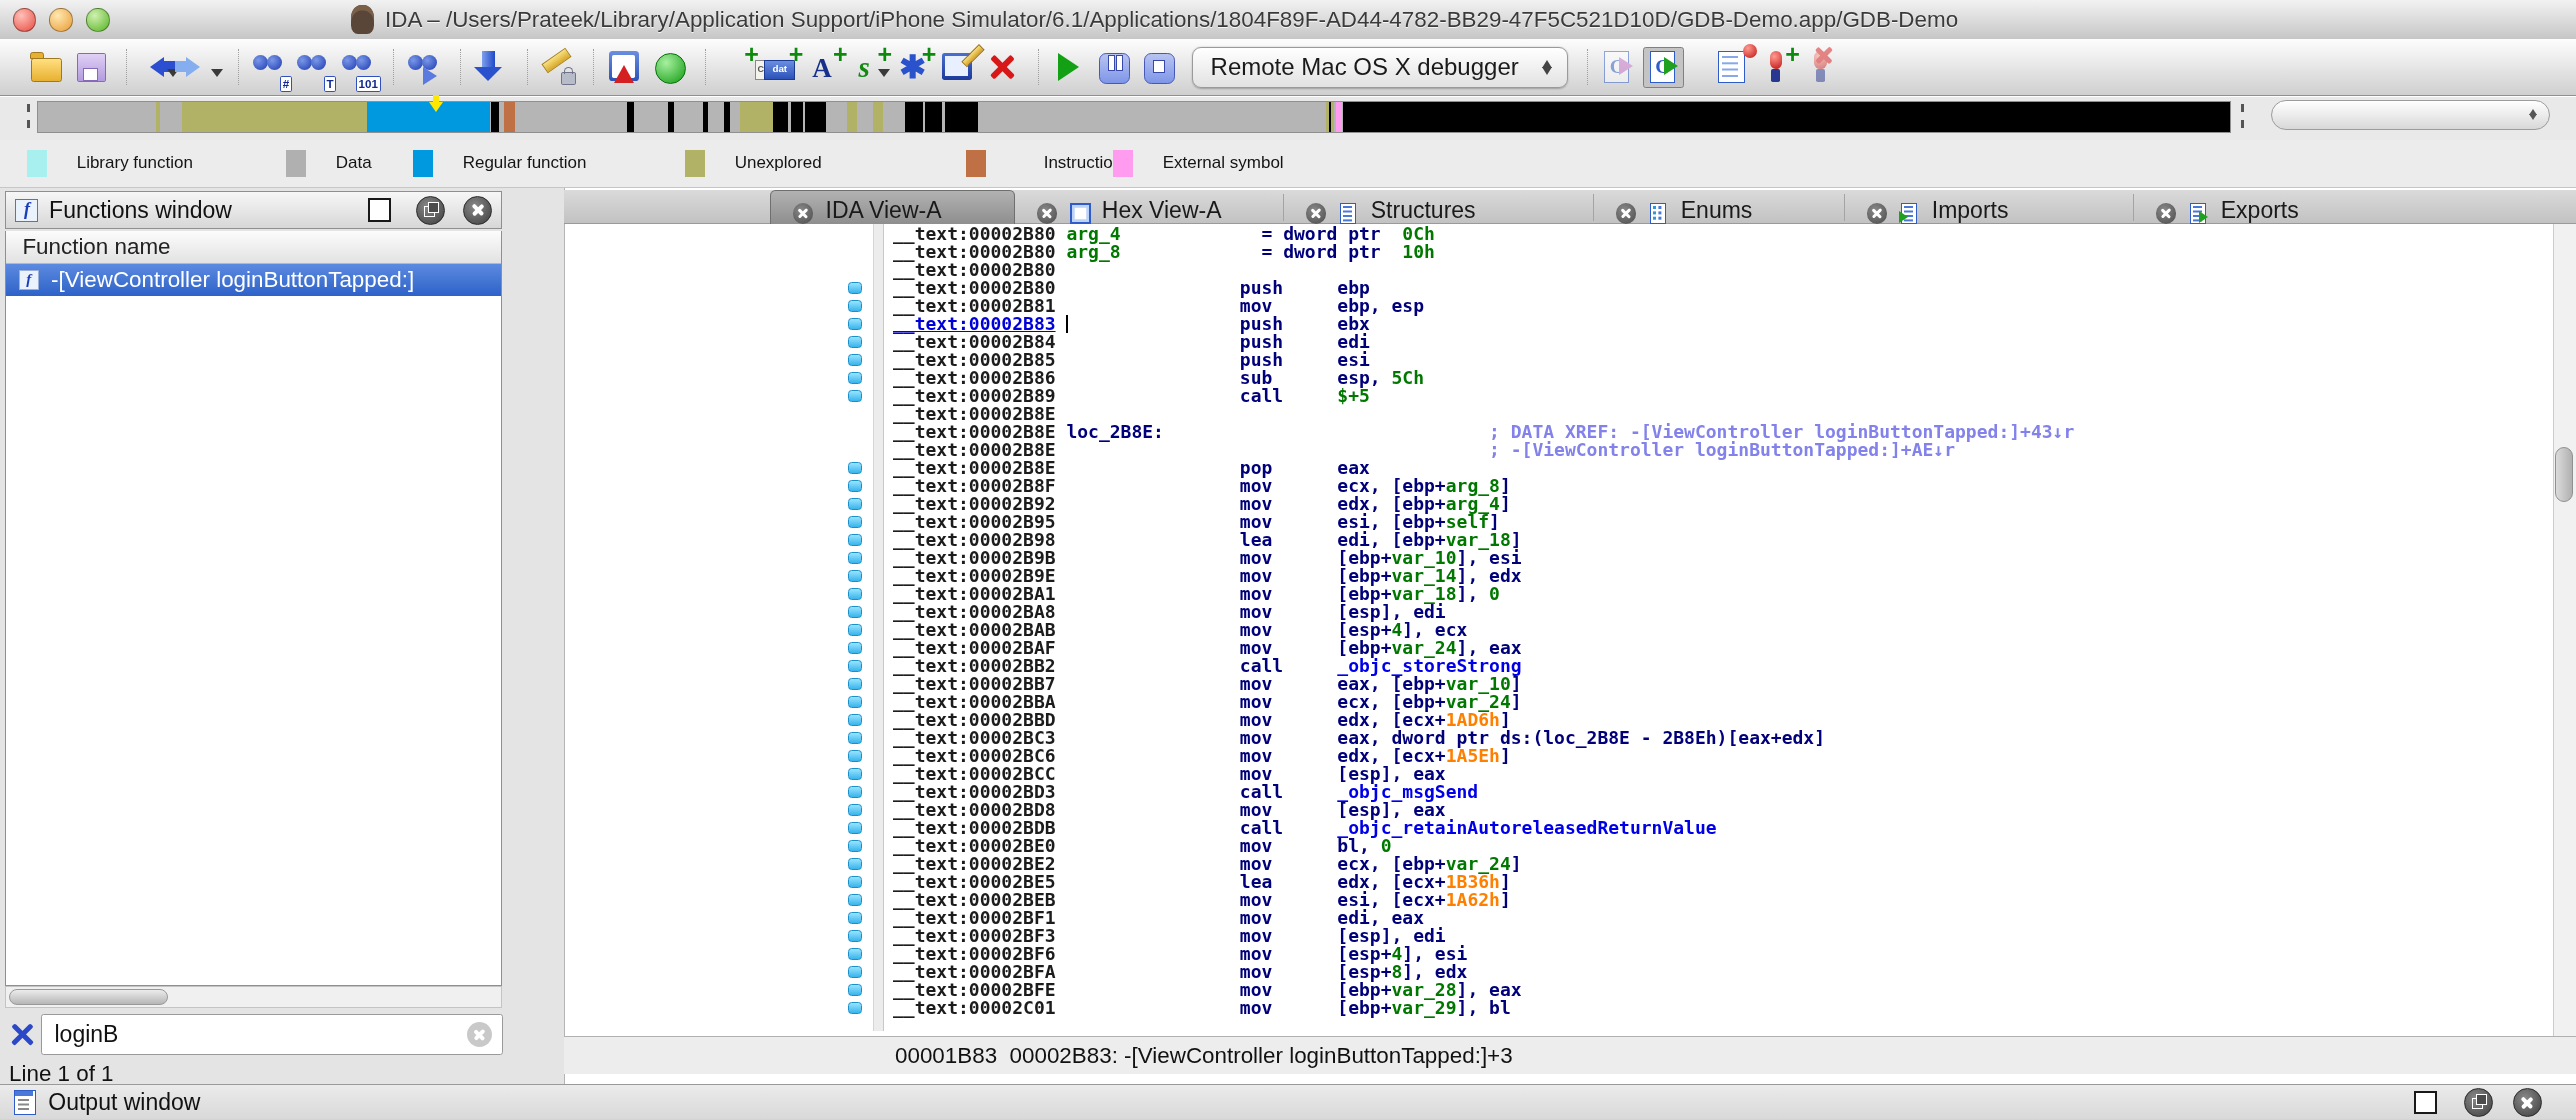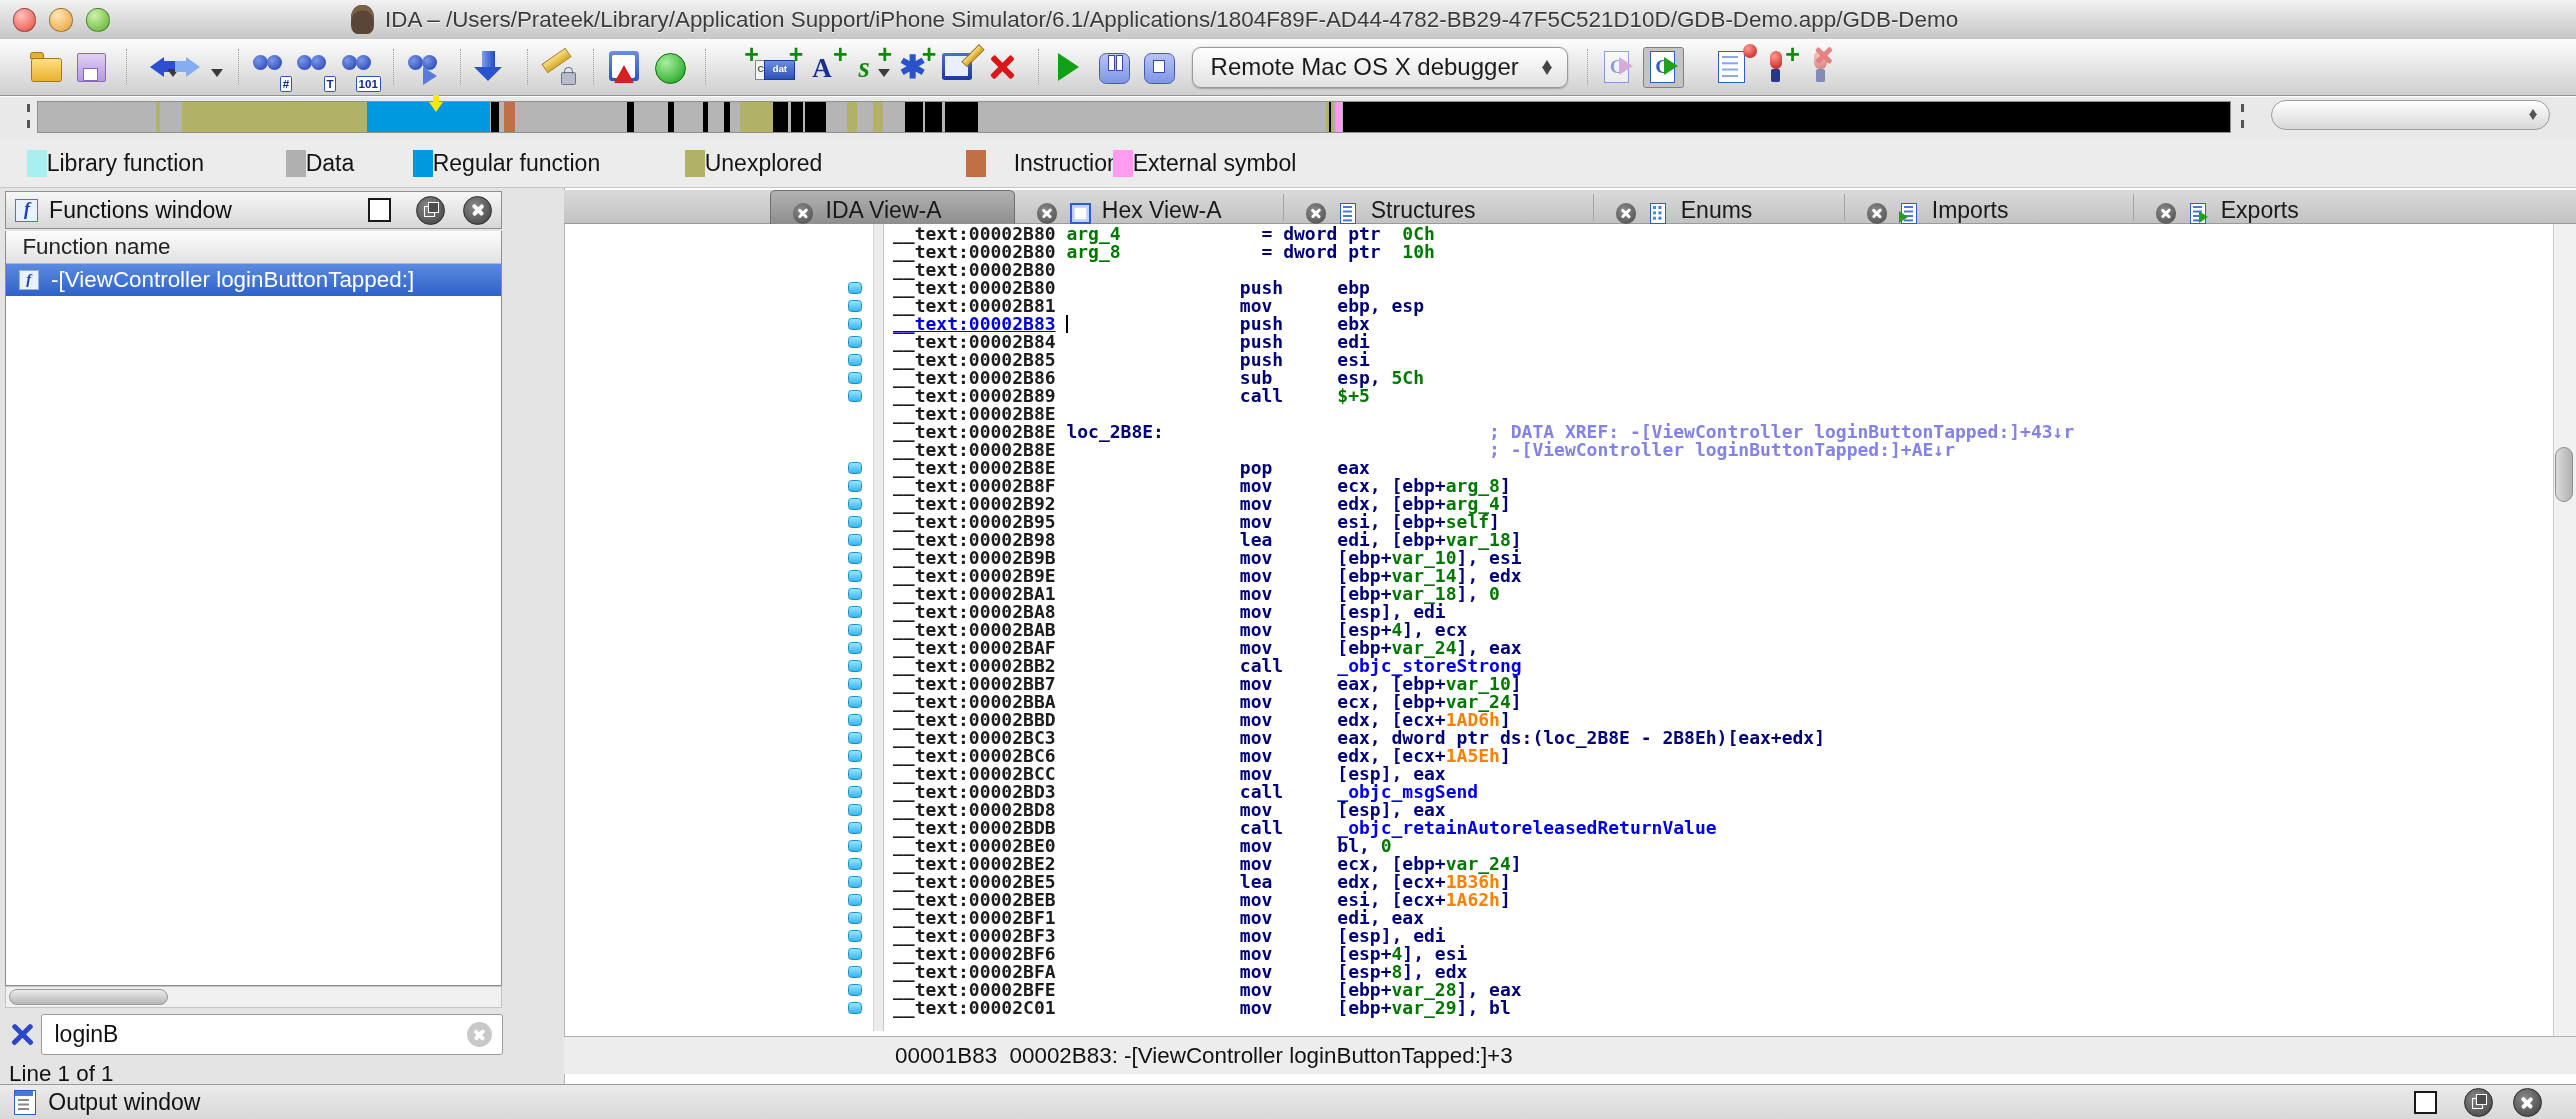--- a/index.html
+++ b/index.html
@@ -97,21 +97,21 @@
   .navtick{position:absolute;width:2.7px;height:8px;background:#555;}
   #navscroll{position:absolute;left:2271px;top:2.7px;width:279px;height:30px;border-radius:15px;
     background:linear-gradient(#ffffff,#d8d8d8);border:1.8px solid #9c9c9c;box-sizing:border-box;}
   #navscroll:before{content:"";position:absolute;right:12.5px;top:4.5px;border:4.5px solid transparent;border-bottom:6.3px solid #555;}
   #navscroll:after{content:"";position:absolute;right:12.5px;bottom:4.5px;border:4.5px solid transparent;border-top:6.3px solid #555;}
 
   
   #legend{left:0;top:140px;width:2576px;height:48px;background:#ececec;border-bottom:1.8px solid #c6c6c6;box-sizing:border-box;}
   .legend-item{position:absolute;top:9.8px;display:flex;align-items:center;}
   .swatch{width:19.7px;height:27px;display:inline-block;}
-  .legend-label{margin-left:0;font-size:23px;color:#141414;}
+  .legend-label{margin-left:30px;font-size:17px;color:#141414;}
 
   
   #leftcol{left:0;top:188px;width:564px;height:896px;background:#e4e4e4;}
   #fnwin-title{left:5.4px;top:191px;width:497px;height:38px;background:linear-gradient(#f7f7f7,#d7d7d7);
     border:1.8px solid #8f8f8f;box-sizing:border-box;display:flex;align-items:center;padding:0 9px;}
   .ficon{width:23px;height:23px;background:#eaf2fc;border:1.8px solid #4a78c8;box-sizing:border-box;
     font:bold italic 18px/19px "Liberation Serif",serif;color:#1a3db8;text-align:center;flex:none;}
   #fnwin-title .wtitle{margin-left:10.7px;font-size:23px;color:#111;flex:1;white-space:nowrap;}
   .winbtn-sq{width:19.7px;height:19.7px;border:2.7px solid #181818;background:#fff;box-sizing:content-box;flex:none;}
   .winbtn-circle{position:relative;width:27px;height:27px;border-radius:50%;flex:none;

